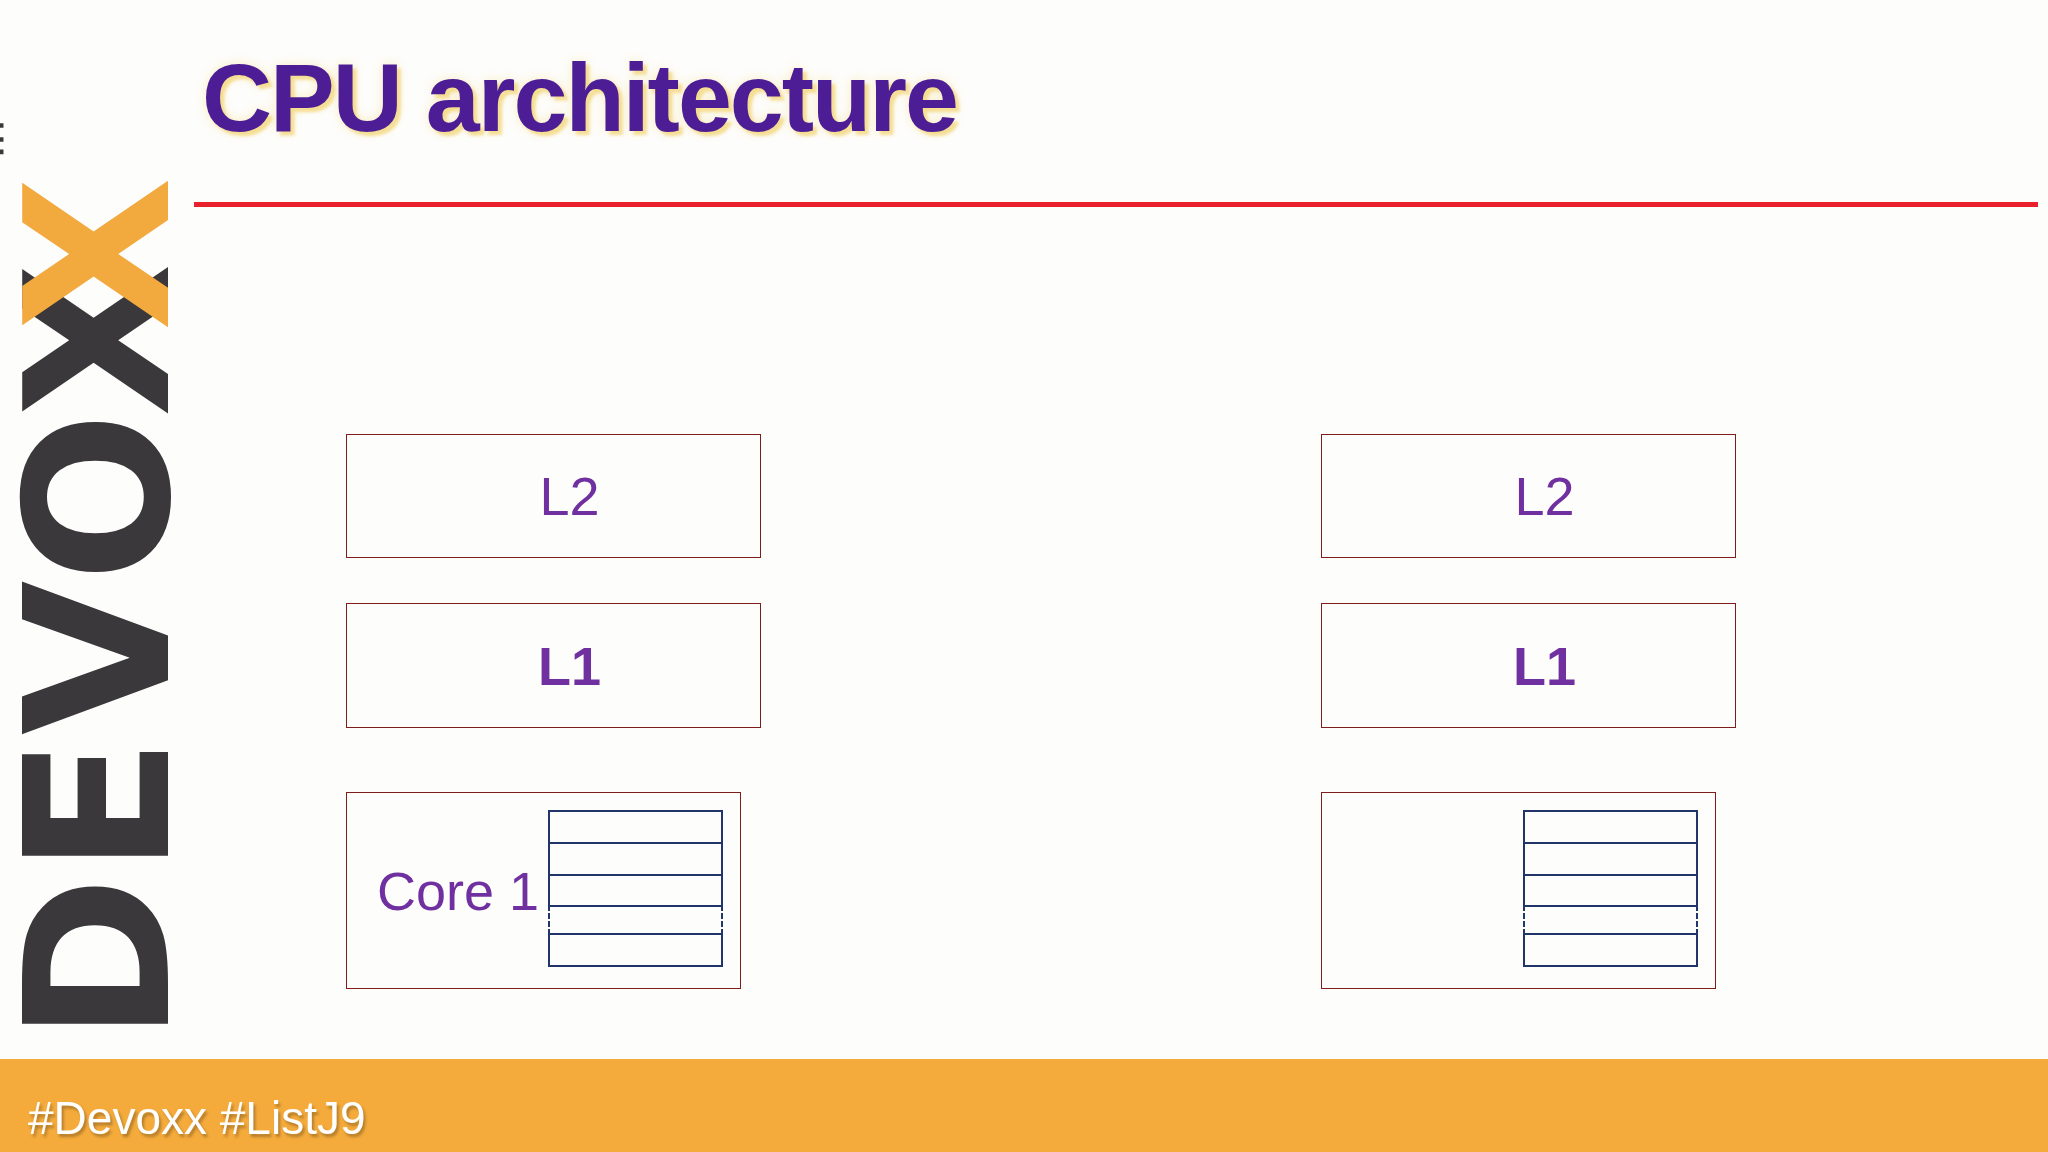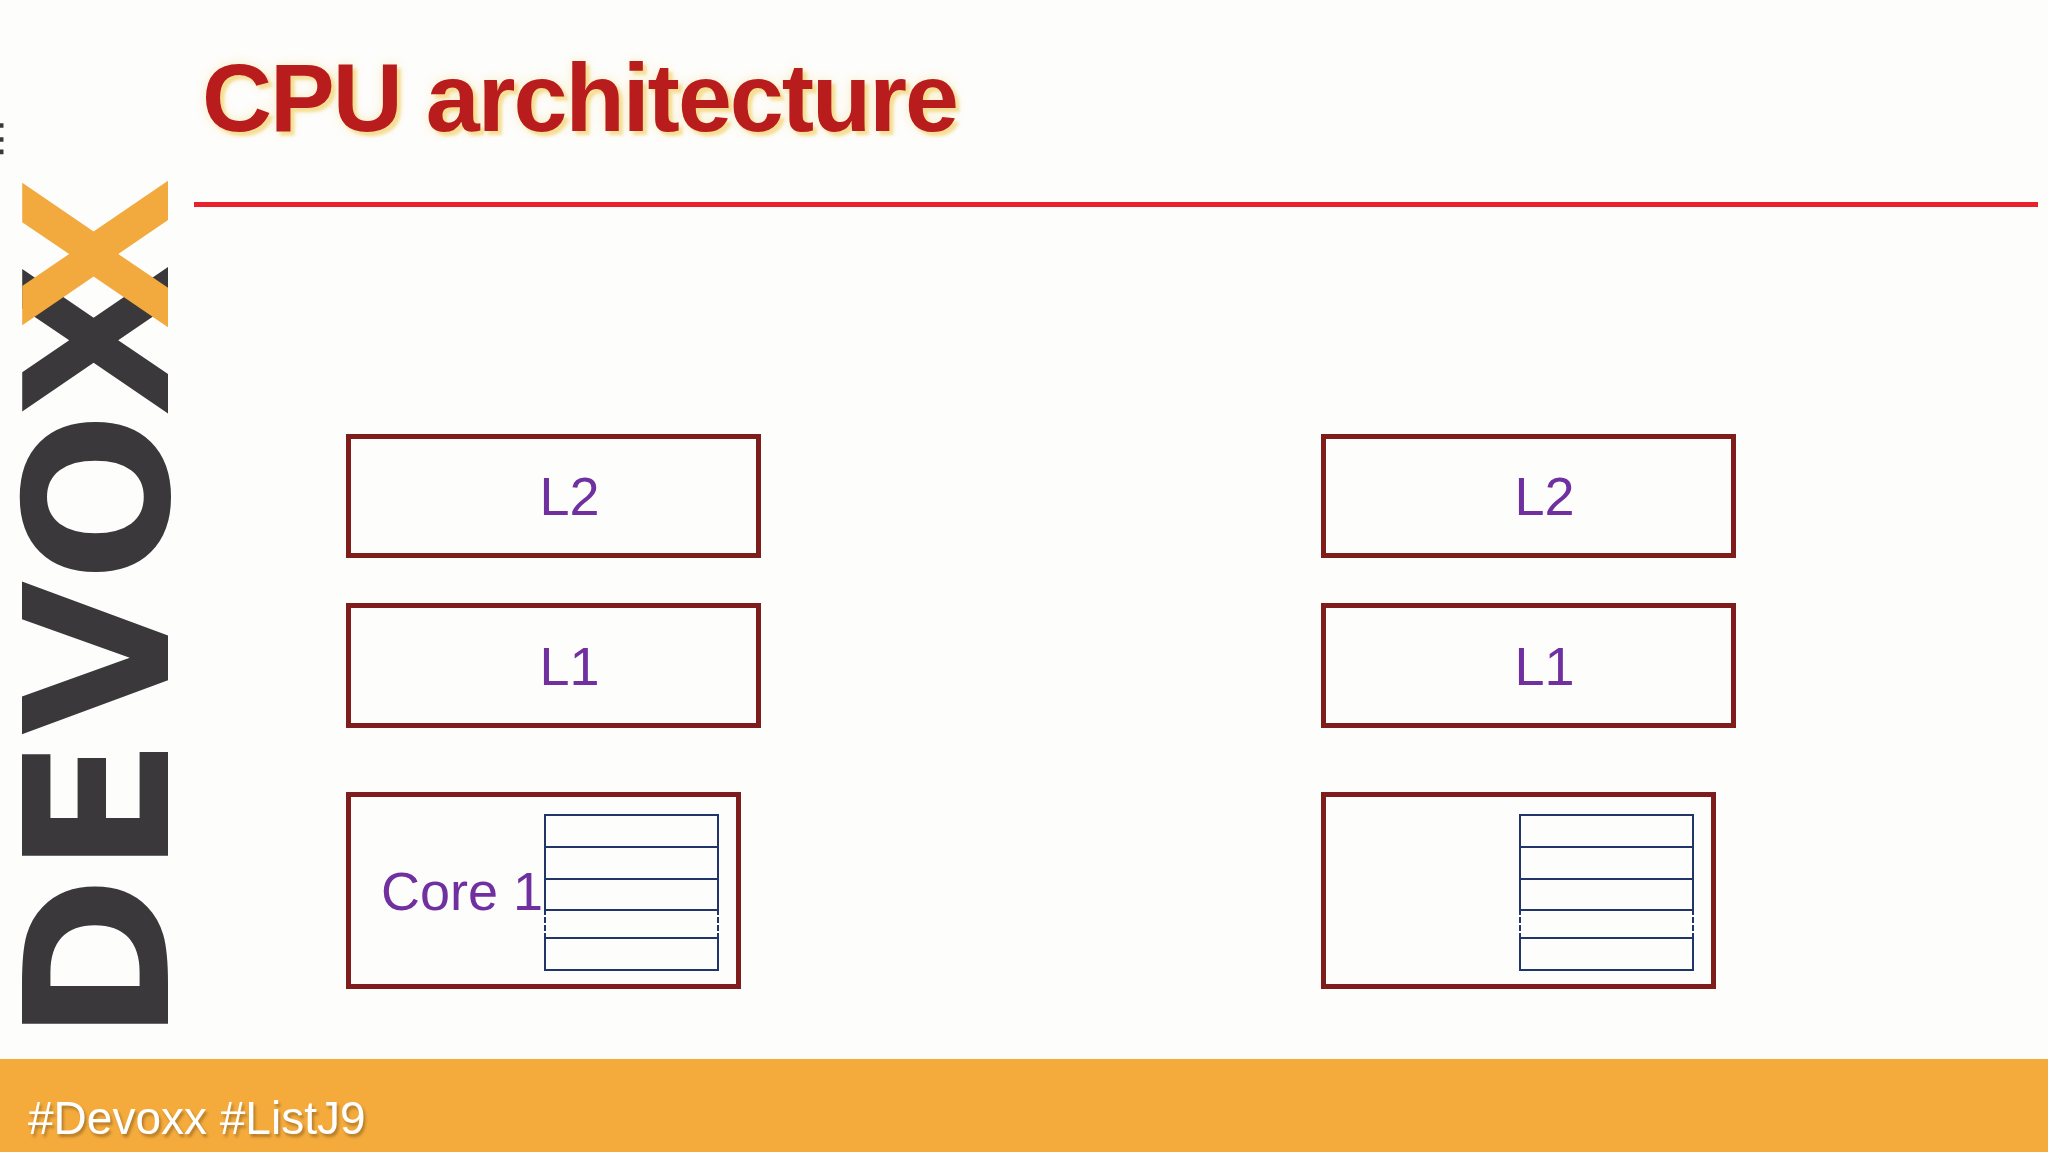--- a/index.html
+++ b/index.html
@@ -11,34 +11,34 @@
         transform-origin:0 0;white-space:nowrap;line-height:1;
         font-family:"DejaVu Sans",sans-serif;font-weight:bold;font-size:200px;
         letter-spacing:2px;}
   .logo .dark{color:#3a383a;}
   .logo .xo{color:#f2a93d;margin-left:-70px;}
   .logo .tm{font-size:55px;vertical-align:140px;margin-left:8px;color:#3a383a;
             letter-spacing:0;}
 
   
   .title{position:absolute;left:202px;top:42px;font-size:97px;font-weight:bold;
-         letter-spacing:-2px;color:#b91c1c;
+         letter-spacing:-2px;color:#4c1d95;
          font-family:"Liberation Sans",sans-serif;
          text-shadow:4px 4px 3px rgba(243,214,120,0.75),0 0 12px rgba(243,214,120,0.45);}
   .rule{position:absolute;left:194px;top:202px;width:1844px;height:5px;
         background:#e8212c;}
 
   
-  .box{position:absolute;border:5px solid #7f1d1d;box-sizing:border-box;
+  .box{position:absolute;border:1px solid #7f1d1d;box-sizing:border-box;
        background:transparent;padding-left:32px;}
   .cache{display:flex;align-items:center;justify-content:center;}
   .lbl{font-size:54px;color:#7030a0;font-family:"Liberation Sans",sans-serif;}
   .col-left{left:346px;}  .col-right{left:1321px;}
   .box-l2{top:434px;width:415px;height:124px;}
-  .box-l1{top:603px;width:415px;height:125px;}
+  .box-l1{top:603px;width:415px;height:125px;font-weight:bold;}
   .box-core{top:792px;width:395px;height:197px;}
   .core-label{position:absolute;left:0;top:0;width:222px;height:100%;
               display:flex;align-items:center;justify-content:center;}
   .core-label .it{font-style:italic;}
   .stack{position:absolute;right:17px;top:17px;width:175px;height:157px;
          display:flex;flex-direction:column;}
   .rrow{flex:1;border:2px solid #22356b;box-sizing:border-box;margin-top:-2px;}
   .rrow:first-child{margin-top:0;}
   .rrow.ellipsis{border-top:none;border-bottom:none;
                  border-left:2px dashed #22356b;border-right:2px dashed #22356b;}

